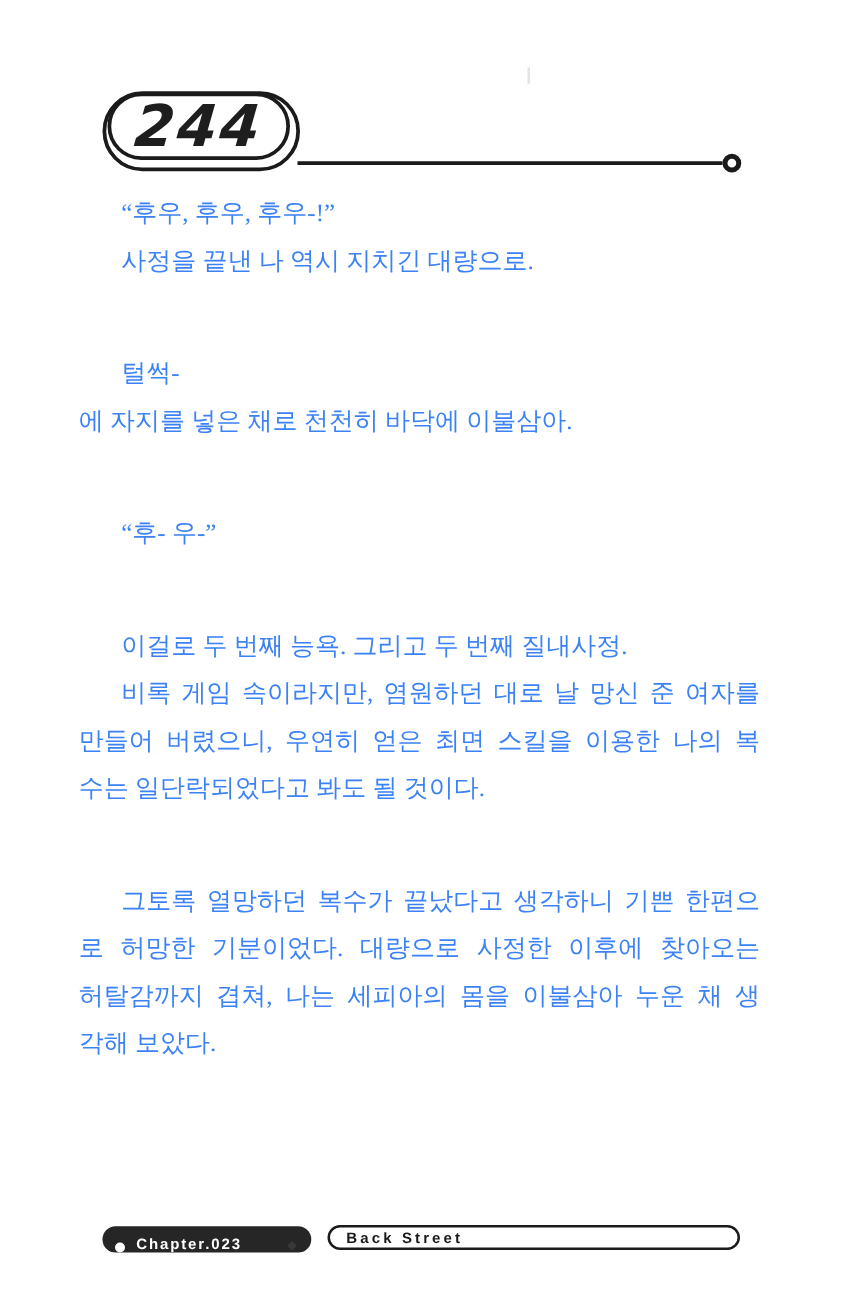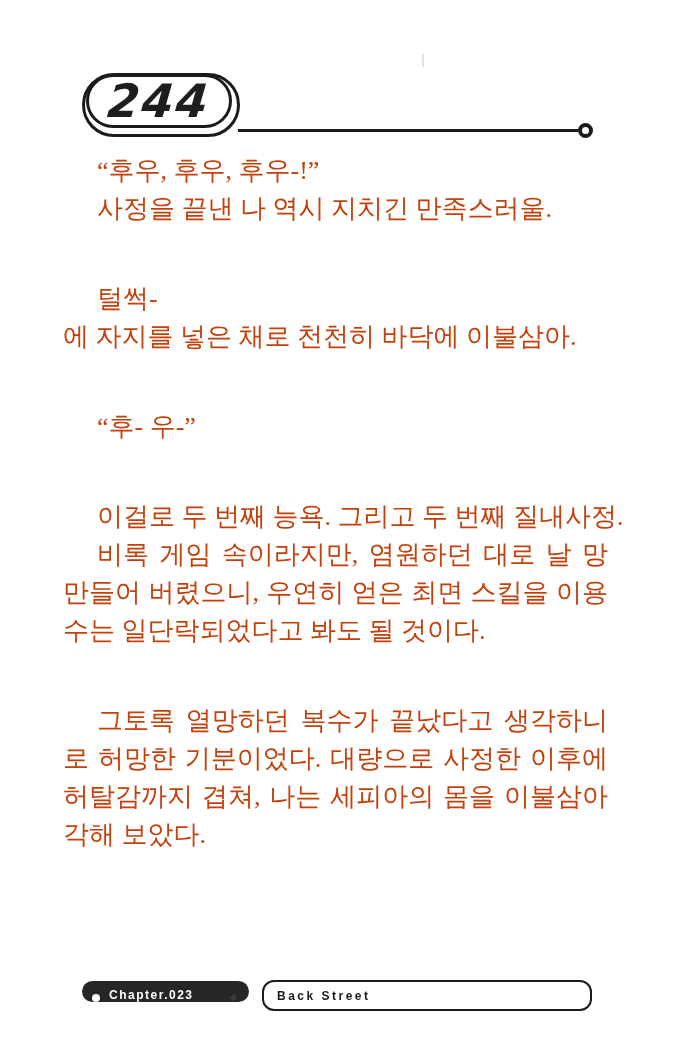--- a/index.html
+++ b/index.html
@@ -60,22 +60,22 @@
     left: 422px; top: 54px;
     width: 2px; height: 13px;
     background: #e3e3e3;
   }
 
   
   .body-text {
     position: absolute;
     left: 63px; top: 152px;
     width: 545px;
-    color: #c2410c;
-    font-size: 26px;
+    color: #3b82f6;
+    font-size: 20px;
   }
   .line {
     margin: 0;
     height: 38px;
     line-height: 38px;
     white-space: nowrap;
     overflow: visible;
   }
   .line.j {
     white-space: normal;
@@ -111,21 +111,21 @@
   }
   .footer-chapter .diamond {
     margin-left: auto;
     color: #383838;
     font-size: 10px;
     line-height: 1;
   }
   .footer-section {
     position: absolute;
     left: 262px; top: 980px;
-    width: 330px; height: 31px;
+    width: 330px; height: 20px;
     background: #ffffff;
     border: 2px solid #1b1b1b;
     border-radius: 12px;
     display: flex; align-items: center;
     padding: 0 13px;
     box-sizing: border-box;
     font-family: "Liberation Sans", "DejaVu Sans", sans-serif;
     font-weight: bold;
     font-size: 12px;
     letter-spacing: 2.5px;
@@ -142,21 +142,21 @@
   <header>
     <div class="page-number-badge">
       <span class="page-number">244</span>
     </div>
     <div class="header-rule"></div>
     <div class="header-ring"></div>
   </header>
 
   <main class="body-text">
     <p class="line in">“후우, 후우, 후우-!”</p>
-    <p class="line in">사정을 끝낸 나 역시 지치긴 만족스러울.</p>
+    <p class="line in">사정을 끝낸 나 역시 지치긴 대량으로.</p>
     <p class="line in gap">털썩-</p>
     <p class="line">에 자지를 넣은 채로 천천히 바닥에 이불삼아.</p>
     <p class="line in gap">“후- 우-”</p>
     <p class="line in gap">이걸로 두 번째 능욕. 그리고 두 번째 질내사정.</p>
     <p class="line in j">비록 게임 속이라지만, 염원하던 대로 날 망신 준 여자를</p>
     <p class="line j">만들어 버렸으니, 우연히 얻은 최면 스킬을 이용한 나의 복</p>
     <p class="line">수는 일단락되었다고 봐도 될 것이다.</p>
     <p class="line in gap j">그토록 열망하던 복수가 끝났다고 생각하니 기쁜 한편으</p>
     <p class="line j">로 허망한 기분이었다. 대량으로 사정한 이후에 찾아오는</p>
     <p class="line j">허탈감까지 겹쳐, 나는 세피아의 몸을 이불삼아 누운 채 생</p>

